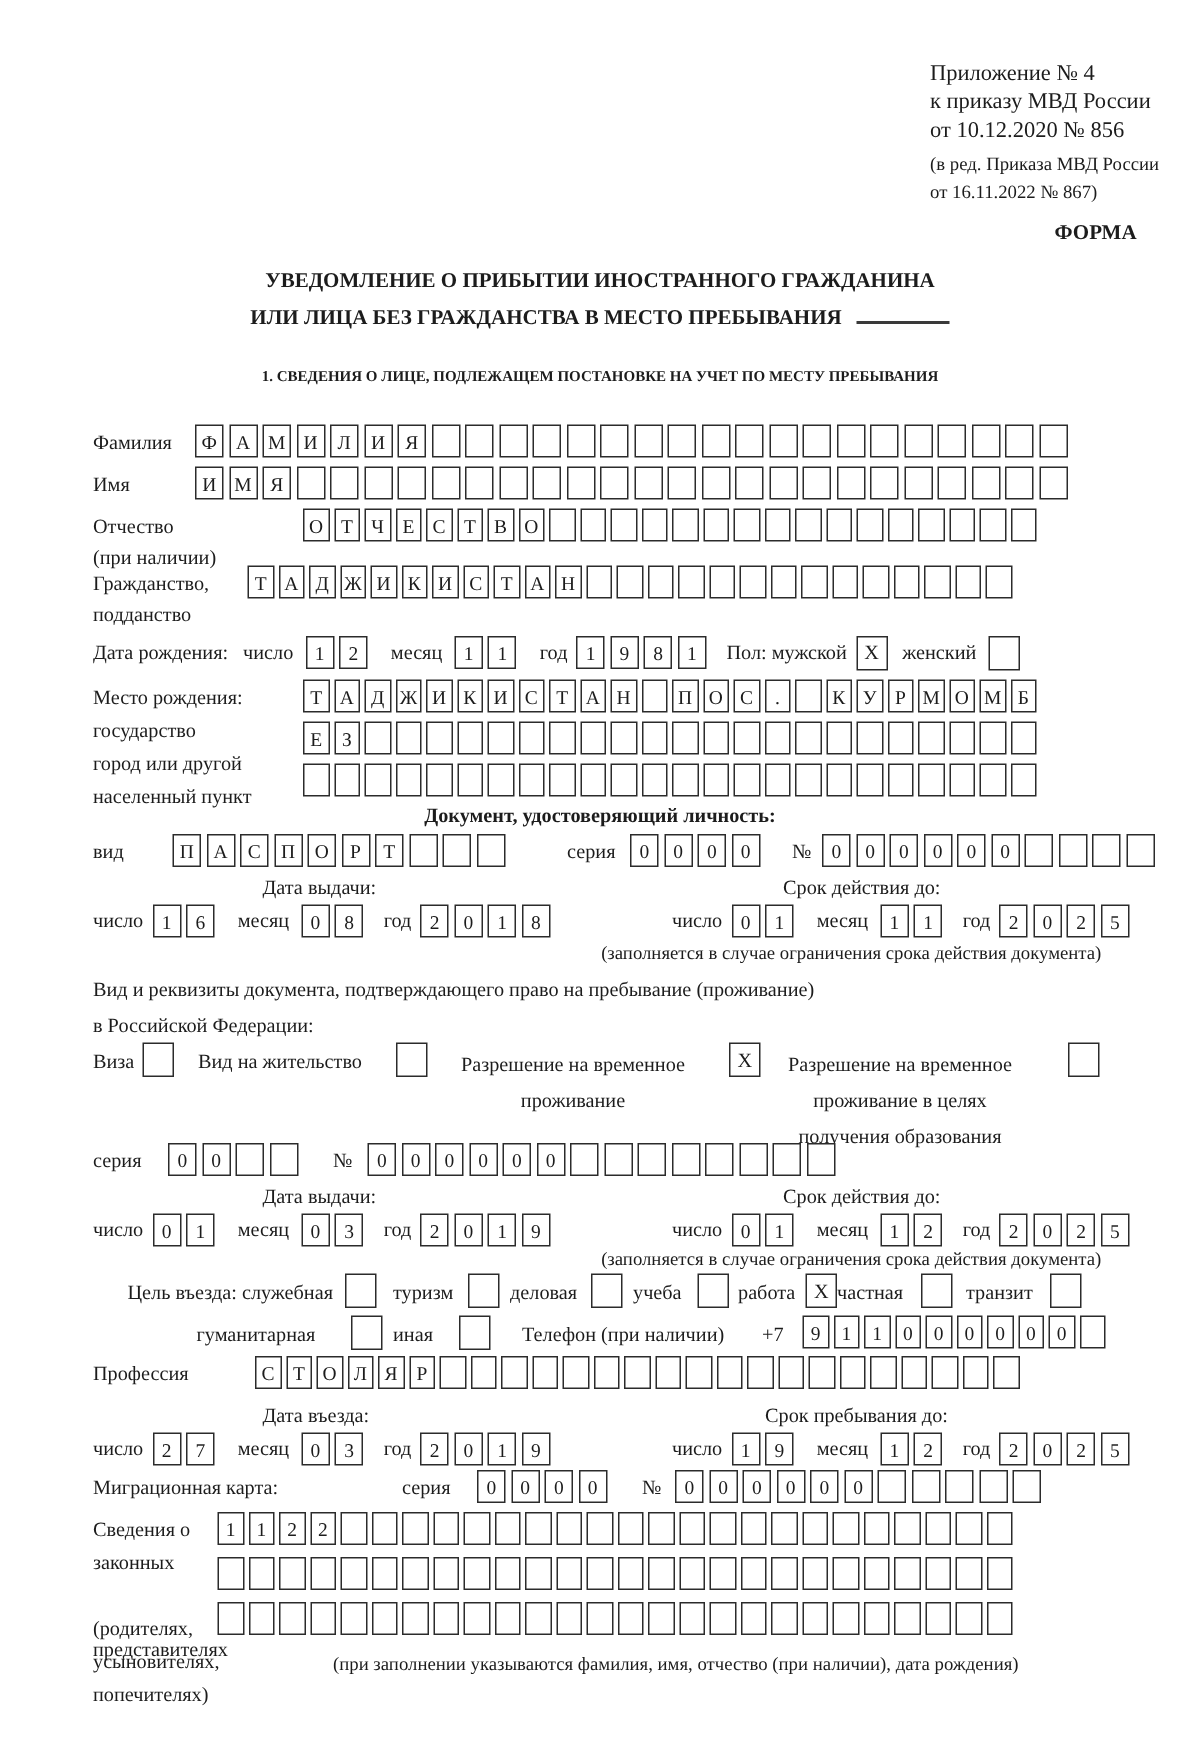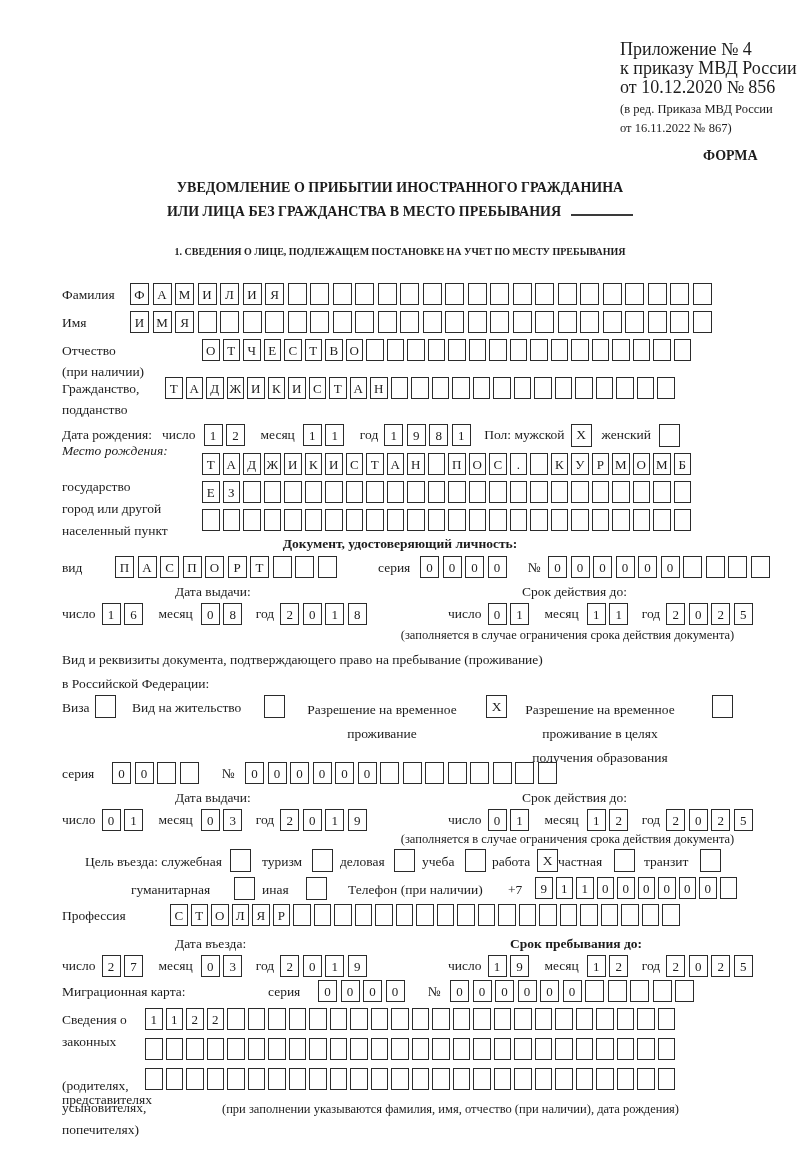--- a/index.html
+++ b/index.html
@@ -30,21 +30,21 @@
   .note { font-size:12.5px; }
   .blank-line { display:inline-block; width:62px; height:14px; border-bottom:2px solid #3a3a3a; margin-left:10px; }
   .mr6{margin-right:6px;} .mr8{margin-right:8px;} .mr10{margin-right:10px;} .mr12{margin-right:12px;}
   .cblock { position:absolute; text-align:center; line-height:24px; }
 </style>
 </head>
 <body>
 
 <div class="page">
 
-  <div class="abs lines" style="left:620px; top:40px; font-size:18px;">
+  <div class="abs lines" style="left:620px; top:40px; font-size:15px;">
     <div>Приложение № 4</div>
     <div>к приказу МВД России</div>
     <div>от 10.12.2020 № 856</div>
   </div>
   <div class="abs lines" style="left:620px; top:100px; font-size:12.5px;">
     <div>(в ред. Приказа МВД России</div>
     <div>от 16.11.2022 № 867)</div>
   </div>
   <div class="abs b" style="left:703px; top:148px; font-size:14px;">ФОРМА</div>
 
@@ -192,21 +192,21 @@
         <span class="cell">9</span>
         <span class="cell">8</span>
         <span class="cell">1</span>
       </span>
     <span class="lbl mr6">Пол: мужской</span>
     <span class="checkbox mr10">X</span>
     <span class="lbl mr8">женский</span>
     <span class="checkbox"></span>
   </div>
 
-  <div class="abs lbl" style="left:62px; top:443px;font-style:italic;">Место рождения:</div>
+  <div class="abs lbl" style="left:62px; top:457px;">Место рождения:</div>
   <div class="abs lbl" style="left:62px; top:479px;">государство</div>
   <div class="abs lbl" style="left:62px; top:501px;">город или другой</div>
   <div class="abs lbl" style="left:62px; top:523px;">населенный пункт</div>
   <span class="cells sm abs" style="left:202px; top:453px;">
       <span class="cell">Т</span>
       <span class="cell">А</span>
       <span class="cell">Д</span>
       <span class="cell">Ж</span>
       <span class="cell">И</span>
       <span class="cell">К</span>
@@ -505,21 +505,21 @@
       <span class="cell"></span>
       <span class="cell"></span>
       <span class="cell"></span>
       <span class="cell"></span>
       <span class="cell"></span>
       <span class="cell"></span>
       <span class="cell"></span>
     </span>
 
   <div class="abs lbl" style="left:175px; top:936px;">Дата въезда:</div>
-  <div class="abs lbl" style="left:510px; top:936px;font-weight:bold;">Срок пребывания до:</div>
+  <div class="abs lbl" style="left:510px; top:936px;">Срок пребывания до:</div>
 
   <div class="row" style="left:62px; top:954px; height:24px;">
     <span class="lbl mr6">число</span>
     <span class="cells mr12">
         <span class="cell">2</span>
         <span class="cell">7</span>
       </span>
     <span class="lbl mr8">месяц</span>
     <span class="cells mr10">
         <span class="cell">0</span>

